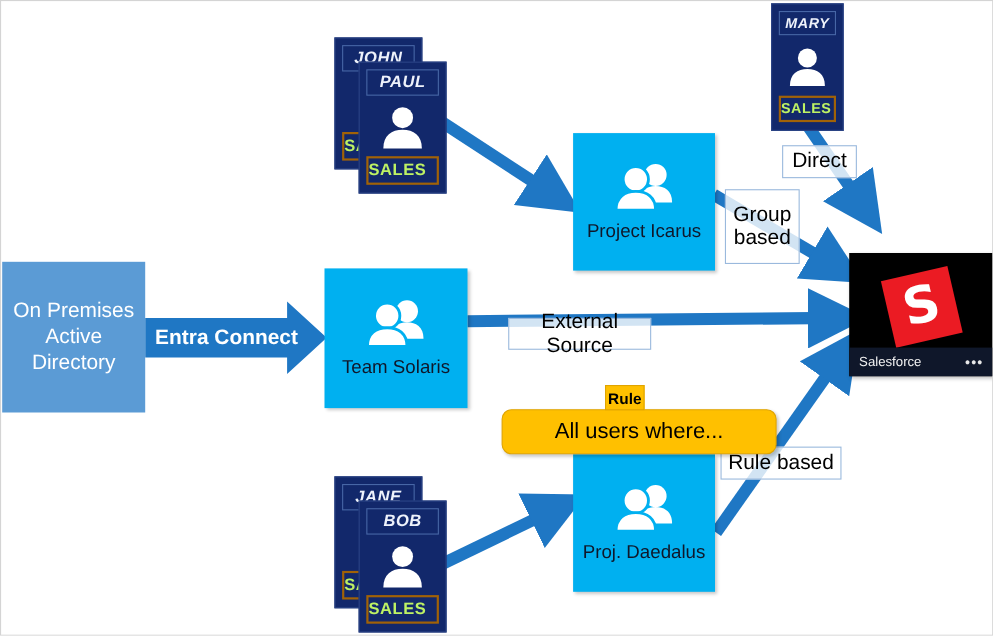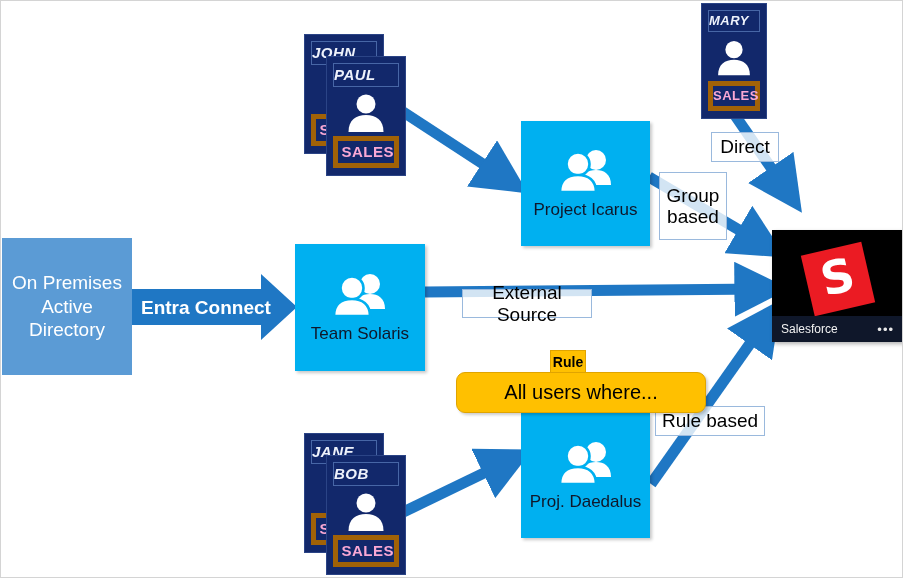--- a/index.html
+++ b/index.html
@@ -28,38 +28,38 @@
     z-index:3;
   }
   .badge .name{
     width:100%;
     box-sizing:border-box;
     border:1px solid #4766a6;
     color:#eef2fb;
     font-style:italic;
     font-weight:bold;
     font-size:15px;
-    text-align:left;
+    text-align:center;
     padding:3px 0 4px 0;
     letter-spacing:.5px;
     line-height:1;
   }
   .badge .person{
     flex:1;
     display:flex;align-items:center;justify-content:center;
     width:100%;
   }
   .badge .dept{
     width:100%;
     box-sizing:border-box;
-    border:5px solid #a16207;
-    color:#f9a8d4;
+    border:2px solid #a16207;
+    color:#bef264;
     font-weight:bold;
     font-size:15px;
-    text-align:right;
+    text-align:left;
     padding:3px 0 4px 0;
     letter-spacing:.5px;
     line-height:1;
   }
 
   
   .grouptile{
     position:absolute;
     background:#00B0F0;
     box-sizing:border-box;

